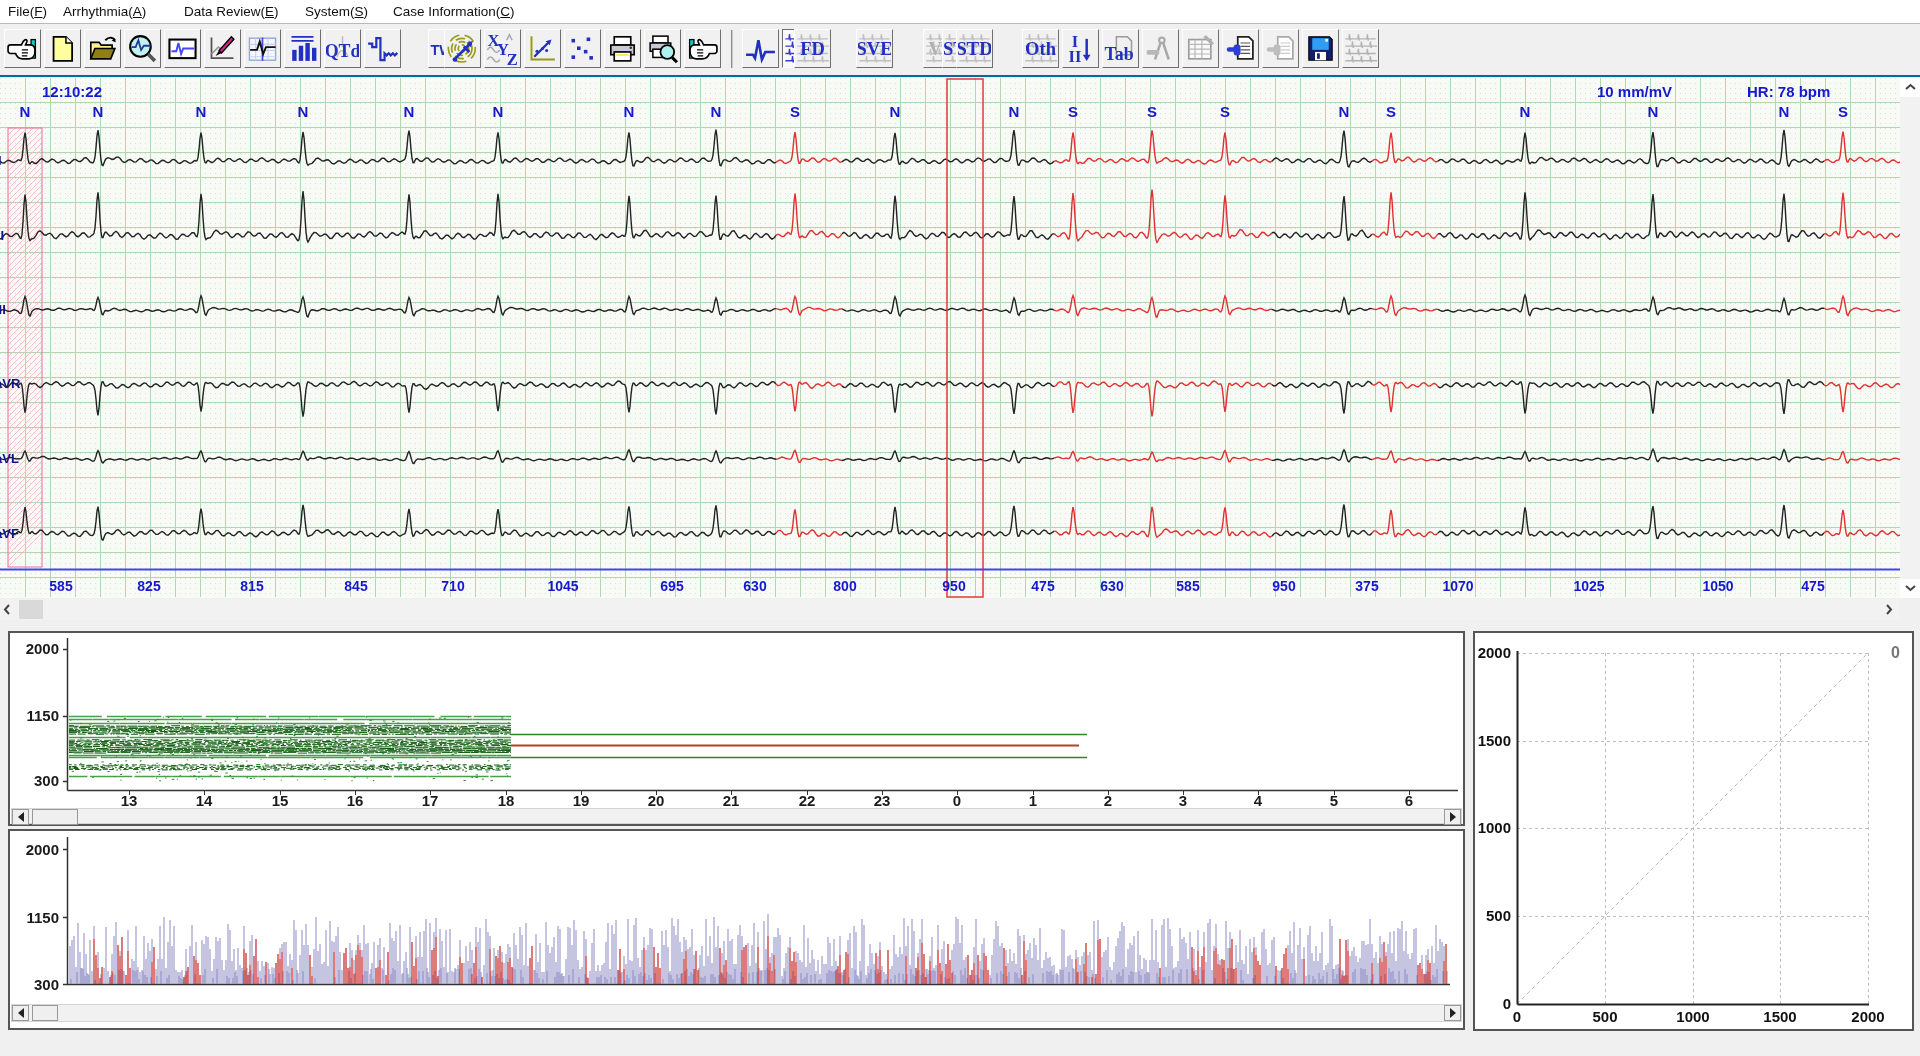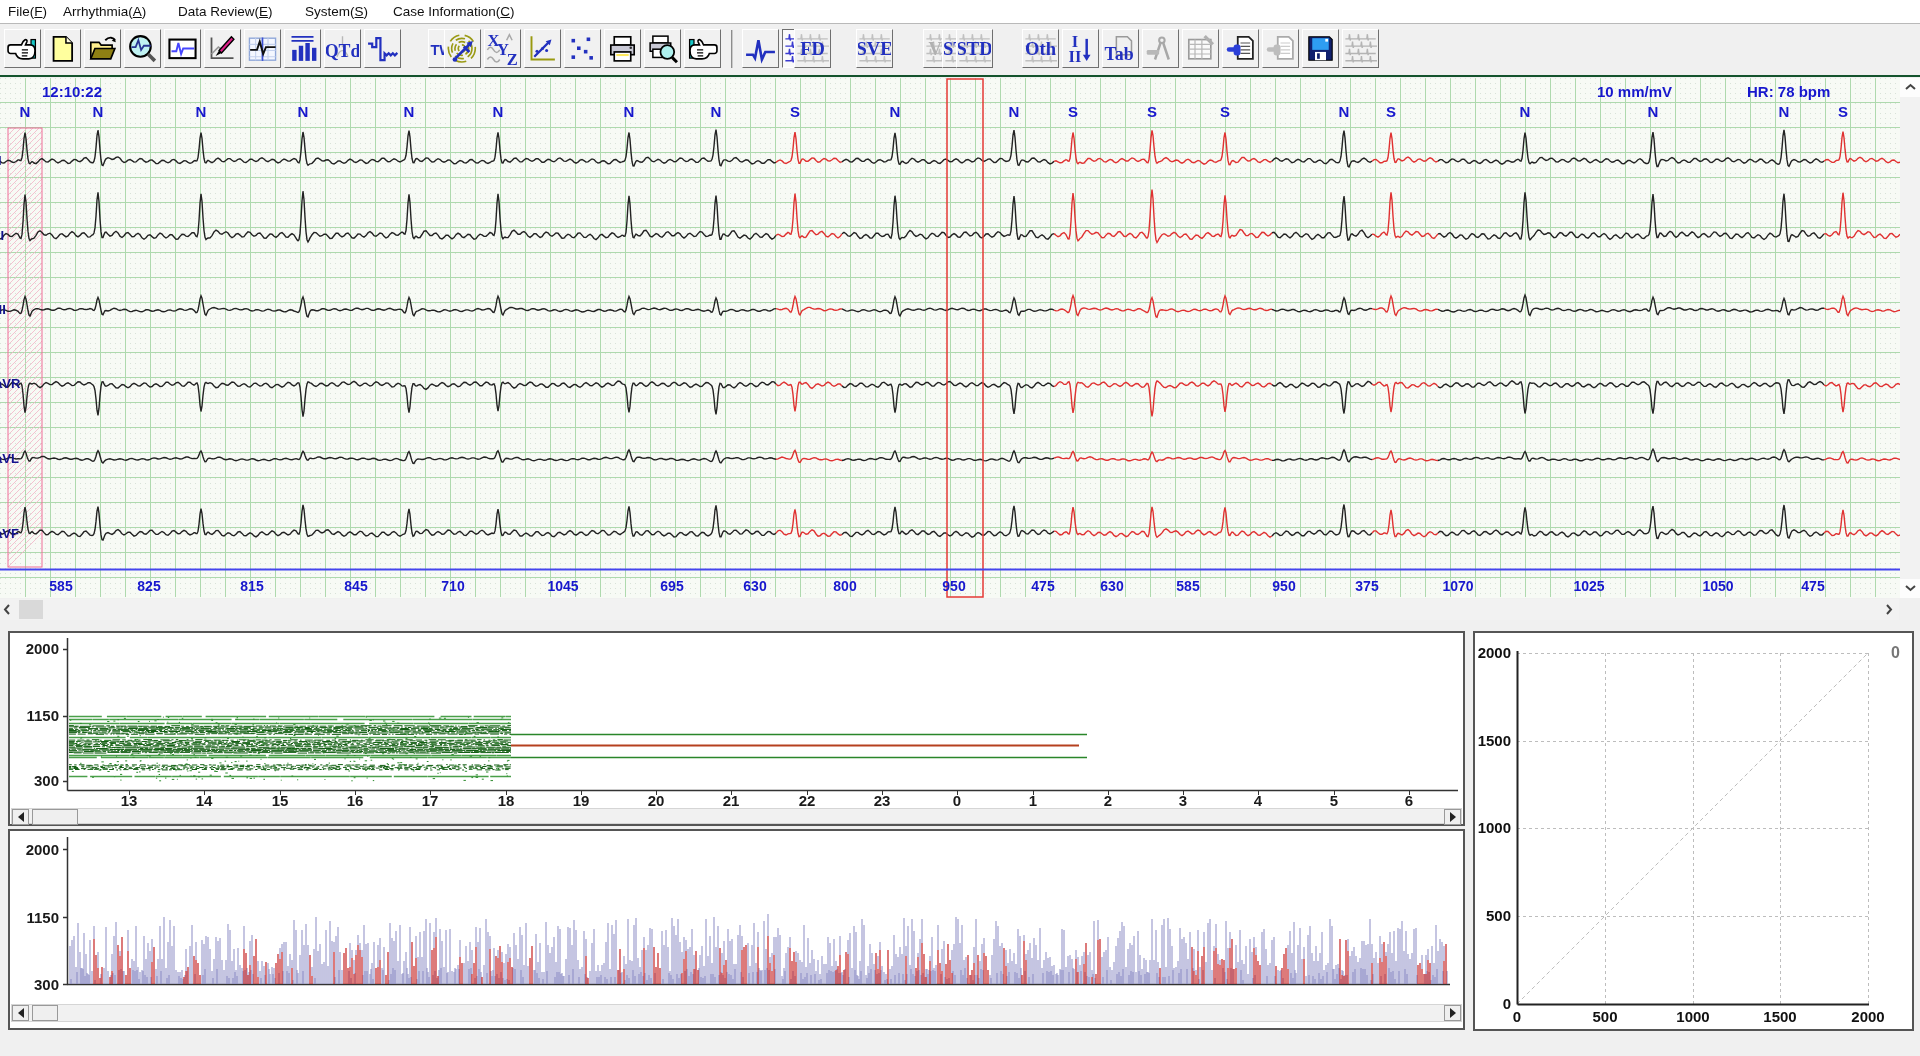--- a/index.html
+++ b/index.html
@@ -1,38 +1,38 @@
 <!DOCTYPE html>
 <html><head><meta charset="utf-8"><style>
 *{margin:0;padding:0;box-sizing:border-box}
 body{width:1920px;height:1056px;background:#f0f0f0;font-family:"Liberation Sans",sans-serif;overflow:hidden;position:relative}
 #menubar{position:absolute;left:0;top:0;width:1920px;height:24px;background:#fff;border-bottom:1px solid #b9b9b9;font-size:13.5px;color:#101010}
 #menubar span{position:absolute;top:4px}
-#toolbar{position:absolute;left:0;top:25px;width:1920px;height:52px;background:#f0f0f0;border-bottom:2px solid #14532d}
+#toolbar{position:absolute;left:0;top:25px;width:1920px;height:52px;background:#f0f0f0;border-bottom:2px solid #0369a1}
 .tb{position:absolute;top:4px;width:37px;height:39px;background:#f1f1f1;border:1px solid;border-color:#ffffff #6f6f6f #6f6f6f #ffffff;display:flex;align-items:center;justify-content:center}
 .tb.pressed{border-color:#6f6f6f #ffffff #ffffff #6f6f6f;background:#fafafa}
 #ecgwrap{position:absolute;left:0;top:78px;width:1900px;height:520px;background:#15803d}
 #vscroll{position:absolute;left:1900px;top:78px;width:20px;height:520px;background:#f2f2f2}
 #vscroll .btn{position:absolute;left:0;width:20px;height:19px;background:#fdfdfd;display:flex;align-items:center;justify-content:center}
 #hscroll{position:absolute;left:0;top:599px;width:1899px;height:21px;background:#f2f2f2}
 #hscroll .btn{position:absolute;top:0;width:17px;height:21px;background:#f2f2f2;display:flex;align-items:center;justify-content:center}
 #hthumb{position:absolute;left:19px;top:1px;width:24px;height:19px;background:#d9d9d9}
 .panel{position:absolute;background:#fff;border:2px solid #555}
 #trend{left:8px;top:631px;width:1457px;height:195px}
 #hist{left:8px;top:829px;width:1457px;height:201px}
 #scat{left:1473px;top:631px;width:441px;height:400px}
 .pscroll{position:absolute;left:1px;right:1px;height:18px;background:#f1f1f1;border:1px solid #d5d5d5}
 .pscroll .sb{position:absolute;top:0;width:17px;height:16px;background:#efefef;border:1px solid #999;display:flex;align-items:center;justify-content:center}
 .thumb{position:absolute;top:0;height:16px;background:#efefef;border:1px solid #999}
 u{text-decoration:underline}
 </style></head><body>
 <div id="menubar">
 <span style="left:8px">File(<u>F</u>)</span>
 <span style="left:63px">Arrhythmia(<u>A</u>)</span>
-<span style="left:178px">Data Review(<u>E</u>)</span>
+<span style="left:184px">Data Review(<u>E</u>)</span>
 <span style="left:305px">System(<u>S</u>)</span>
 <span style="left:393px">Case Information(<u>C</u>)</span>
 </div>
 <div id="toolbar">
     <div class="tb" style="left:4px">
       <svg width="33" height="33" viewBox="0 0 24 24">
         <rect x="18.2" y="5.5" width="3.2" height="13.5" fill="#16c8c8" stroke="#000" stroke-width="0.9"></rect>
         <path d="M1.5 11.2c0-1 .8-1.8 1.8-1.8h7.9c.4-1.2 1.2-2.9 2.4-3.6 1-.6 2 .2 1.6 1.3l-1 2.3h3.3c2.2 0 3.6 1.2 3.6 4.2 0 3.4-1.6 5.9-4.5 5.9h-4.3c-2.8 0-4.6-1.6-5.3-3.9H3.3c-1 0-1.8-.8-1.8-1.8z" fill="#fff" stroke="#000" stroke-width="1.2"></path>
         <path d="M11.5 13h4.5M11.5 15.2h4.5M11.5 17.4h4" stroke="#000" stroke-width="0.9" fill="none"></path>
       </svg>

